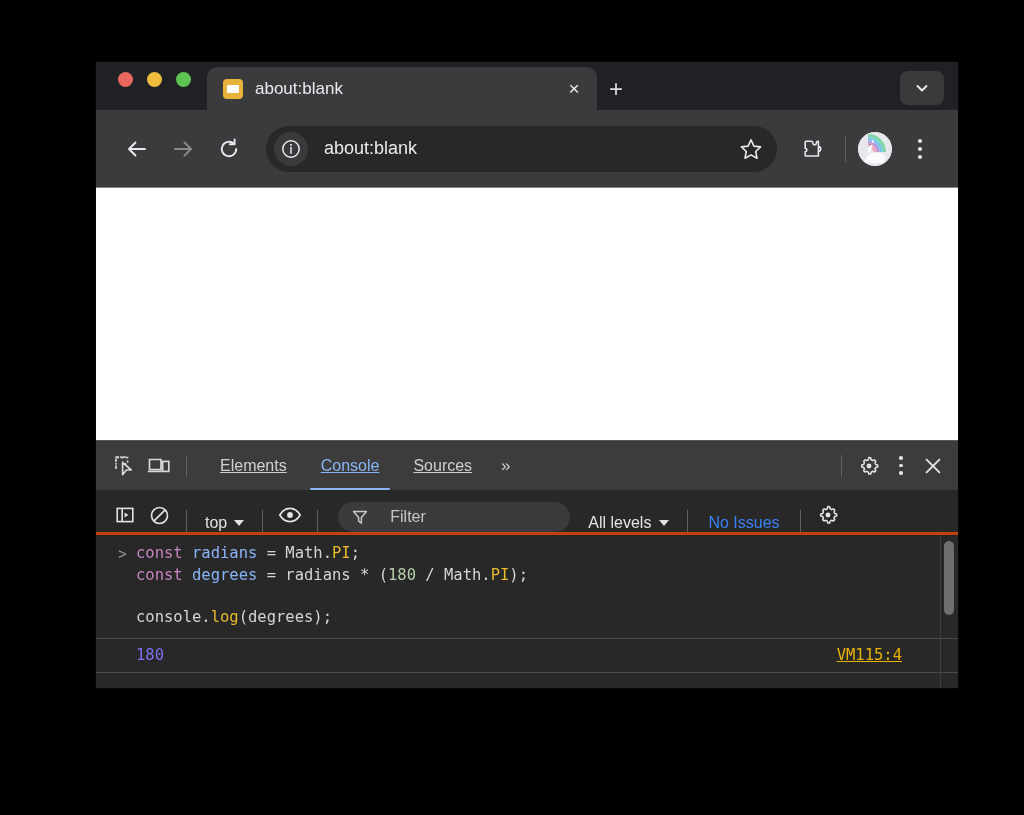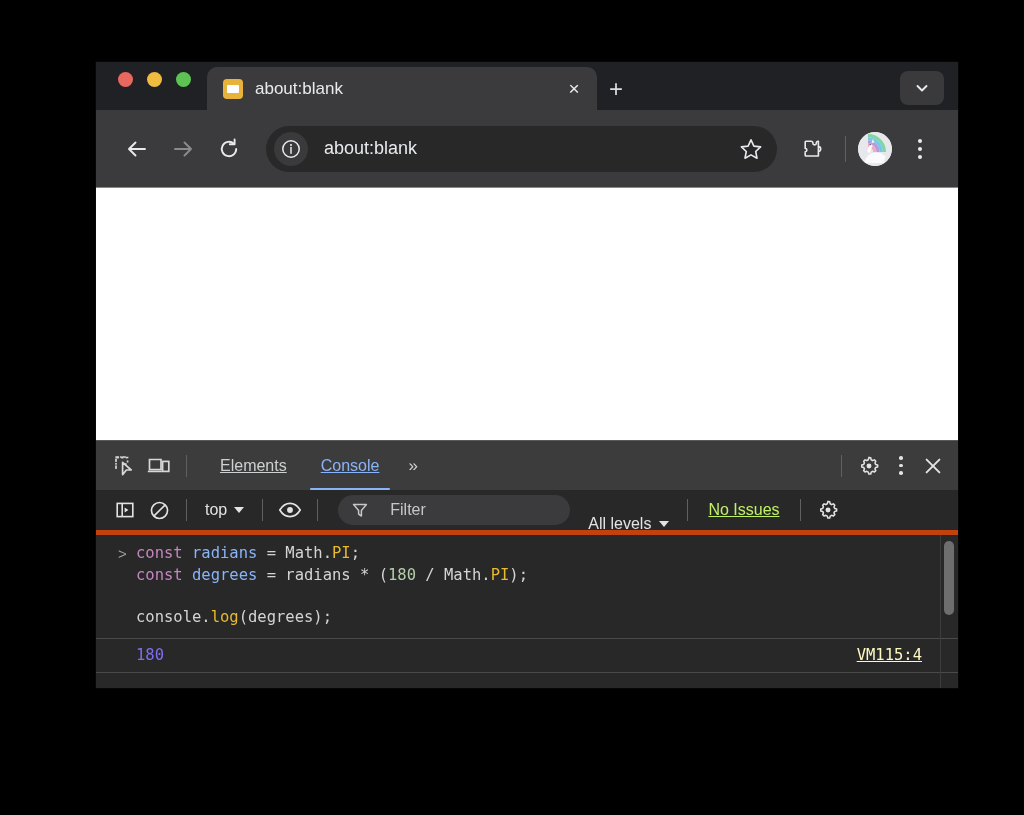--- a/index.html
+++ b/index.html
@@ -290,24 +290,24 @@
   #dt-dots span {
     width: 3.5px; height: 3.5px; border-radius: 50%;
     background: #e3e3e3; display: block;
   }
 
   
   #console-toolbar {
     height: 45px;
     background: #282828;
     display: flex;
-    align-items: center;
+    align-items: flex-end;
     padding: 0 8px 0 12px;
     flex: 0 0 auto;
-    border-bottom: 5px solid #c2410c;
+    border-bottom: 3px solid #c2410c;
   }
 
   #console-context {
     display: flex; align-items: center; gap: 7px;
     color: #e3e3e3;
     font-size: 16px;
     padding: 0 8px;
     cursor: pointer;
   }
 
@@ -327,25 +327,24 @@
 
   #levels-select {
     display: flex; align-items: center; gap: 8px;
     color: #e3e3e3; font-size: 16px;
     padding: 0 8px;
     cursor: pointer;
     margin-top: 27px;
   }
 
   #no-issues-button {
-    color: #bef264; font-size: 16px;
+    color: #3b82f6; font-size: 16px;
     padding: 0 10px;
     cursor: pointer;
     white-space: nowrap;
-    text-decoration: underline;
   }
 
   .caret-down {
     width: 0; height: 0;
     border-left: 5px solid transparent;
     border-right: 5px solid transparent;
     border-top: 6px solid #e3e3e3;
   }
 
   
@@ -396,22 +395,22 @@
     padding: 5px 0 6px 40px;
     display: flex;
     align-items: baseline;
   }
   #console-output-value {
     color: #7c6ff0;
     line-height: 22px;
   }
   #console-output-source {
     margin-left: auto;
-    margin-right: 36px;
-    color: #fef9c3;
+    margin-right: 56px;
+    color: #eab308;
     text-decoration: underline;
     cursor: pointer;
     line-height: 22px;
   }
 
   #console-scrollbar {
     position: absolute;
     right: 4px;
     top: 6px;
     width: 10px;
@@ -557,20 +556,21 @@
           <path d="M1.6 17.4 h12.6" stroke="#d8d8d8" stroke-width="1.7" stroke-linecap="round"></path>
           <rect x="15.6" y="7.4" width="6.2" height="10" fill="none" stroke="#d8d8d8" stroke-width="1.7"></rect>
         </svg>
       </div>
 
       <div class="dt-sep"></div>
 
       <div id="devtools-panels">
         <div class="dt-tab">Elements</div>
         <div class="dt-tab active">Console</div>
+        <div class="dt-tab">Sources</div>
         <div id="dt-more-panels">»</div>
       </div>
 
       <div id="devtools-tabbar-right">
         <div class="dt-sep"></div>
 
         <div class="dt-icon-btn">
           <svg width="22" height="22" viewBox="0 0 24 24" aria-hidden="true">
             <path d="M12 2.6 l1.9 0.5 l0.5 2.1 l1.5 0.9 l2.0 -0.8 l1.5 1.5 l-0.9 1.9 l0.8 1.6
                      l2.1 0.6 v2.1 l-2.1 0.6 l-0.8 1.6 l0.9 1.9 l-1.5 1.5 l-2.0 -0.8 l-1.5 0.9

